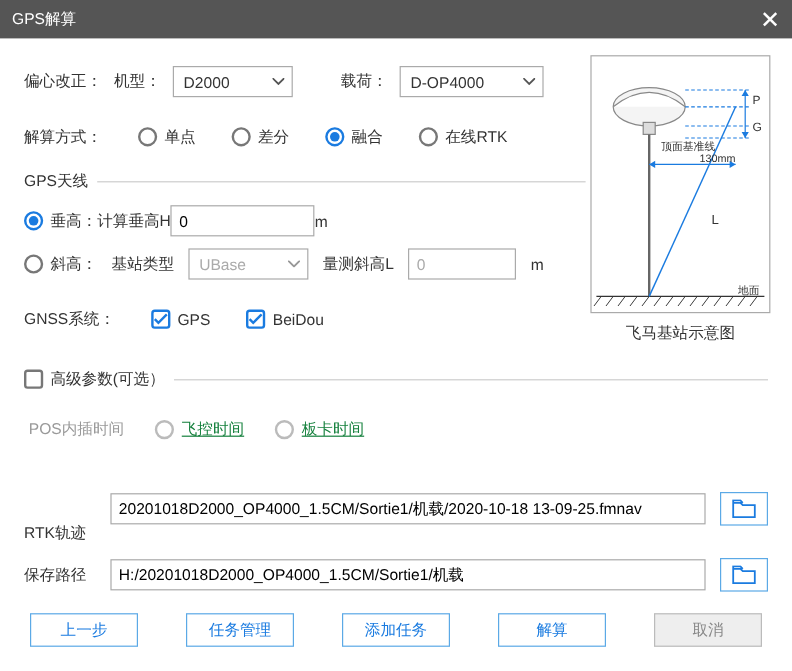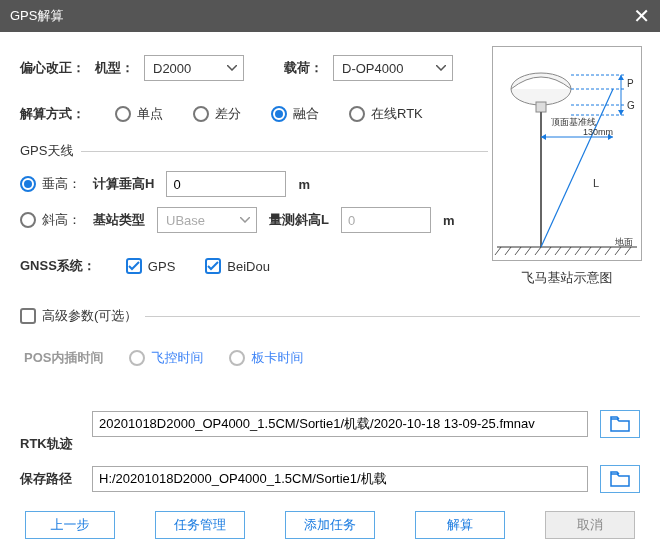--- a/index.html
+++ b/index.html
@@ -2,39 +2,39 @@
 <html><head>
 <meta charset="utf-8">
 <style>
 * { box-sizing: border-box; margin: 0; padding: 0; font-family: "Microsoft YaHei", Arial, sans-serif; }
 body { width: 660px; height: 559px; background: #fff; font-size: 13px; color: #333; overflow: hidden; }
 .titlebar { height: 32px; background: #555; color: #fff; display: flex; align-items: center; padding: 0 10px; justify-content: space-between; }
 .titlebar .title { font-size: 13px; }
 .titlebar .close { font-size: 20px; cursor: pointer; font-weight: 300; }
 .content { padding: 18px 20px 14px 20px; display: flex; flex-direction: column; gap: 0; }
 .row { display: flex; align-items: center; min-height: 36px; }
-.label { font-size: 13px; color: #333; white-space: nowrap; font-weight: bold; }
+.label { font-size: 13px; color: #333; white-space: nowrap; }
 .select { height: 26px; border: 1px solid #aaa; background: #fff; padding: 0 24px 0 8px; font-size: 13px; position: relative; display: inline-flex; align-items: center; min-width: 100px; }
 .select .chev { position: absolute; right: 6px; top: 50%; transform: translateY(-50%); pointer-events: none; }
 .input { height: 26px; border: 1px solid #aaa; padding: 0 6px; font-size: 13px; background: #fff; outline: none; }
 .input:disabled, .select.disabled { color: #aaa; }
 .radio { width: 16px; height: 16px; border: 2px solid #777; border-radius: 50%; display: inline-flex; align-items: center; justify-content: center; margin-right: 6px; flex-shrink: 0; }
 .radio.checked { border-color: #1a7be0; }
 .radio.checked::after { content: ""; width: 8px; height: 8px; background: #1a7be0; border-radius: 50%; }
 .radio.disabled { border-color: #bbb; }
 .checkbox { width: 16px; height: 16px; border: 2px solid #777; border-radius: 3px; display: inline-flex; align-items: center; justify-content: center; margin-right: 6px; flex-shrink: 0; }
 .checkbox.checked { border-color: #1a7be0; }
 .checkbox.checked svg { display: block; }
 .checkbox svg { display: none; }
 .group-lbl { position: relative; margin-top: 10px; text-decoration: underline; }
 .group-lbl .line { position: absolute; top: 50%; left: 0; right: 0; height: 1px; background: #ccc; z-index: 0; }
 .group-lbl .txt { position: relative; background: #fff; padding-right: 8px; z-index: 1; display: inline-block; font-size: 13px; }
 .option { display: inline-flex; align-items: center; cursor: pointer; }
 .option .txt { font-size: 13px; }
-.option .txt.disabled { color: #3b82f6; }
+.option .txt.disabled { color: #15803d; text-decoration: underline; }
 .btn { height: 28px; min-width: 90px; border: 1px solid #5ba9e6; background: #fff; color: #1a7be0; font-size: 13px; cursor: pointer; display: inline-flex; align-items: center; justify-content: center; }
 .btn.gray { border-color: #bbb; color: #888; background: #eee; }
 .iconbtn { width: 40px; height: 28px; border: 1px solid #5ba9e6; background: #fff; display: inline-flex; align-items: center; justify-content: center; cursor: pointer; }
 .footer { display: flex; gap: 40px; justify-content: center; margin-top: 18px; }
 .diagram-wrap { position: absolute; right: 18px; top: 46px; width: 150px; }
 .diagram { width: 150px; height: 215px; border: 1px solid #aaa; background: #fff; position: relative; }
 .diagram-cap { text-align: center; font-size: 13px; margin-top: 8px; }
 .main-left { width: 468px; }
 .adv-row { display: flex; align-items: center; gap: 14px; margin-top: 8px; padding-left: 4px; color: #999; min-height: 32px; }
 .adv-row .label { color: #999; }
@@ -89,21 +89,21 @@
       <span class="option">
           <span class="radio"></span>
           <span class="txt">在线RTK</span>
         </span>
     </div>
 
     <div class="group-lbl">
       <span class="line"></span><span class="txt">GPS天线</span>
     </div>
 
-    <div class="row" style="gap:12px; margin-top:6px;">
+    <div class="row" style="gap:0; margin-top:6px;">
       <span class="option">
           <span class="radio checked"></span>
           <span class="txt">垂高：</span>
         </span>
       <span class="label">计算垂高H</span>
       <input class="input" style="width: 120px;" value="0">
       <span class="label">m</span>
     </div>
 
     <div class="row" style="gap:12px;">

